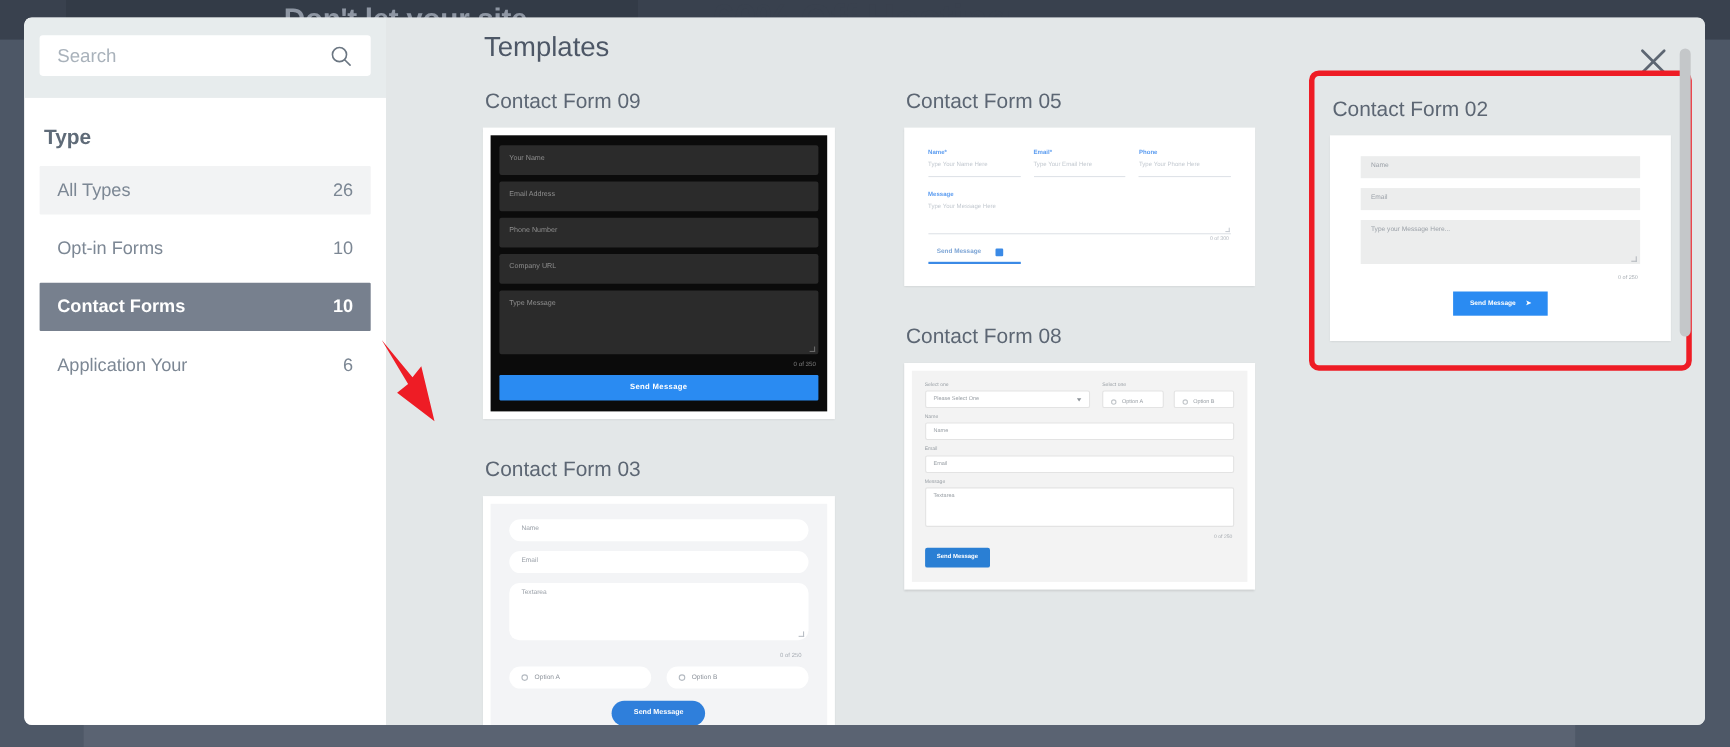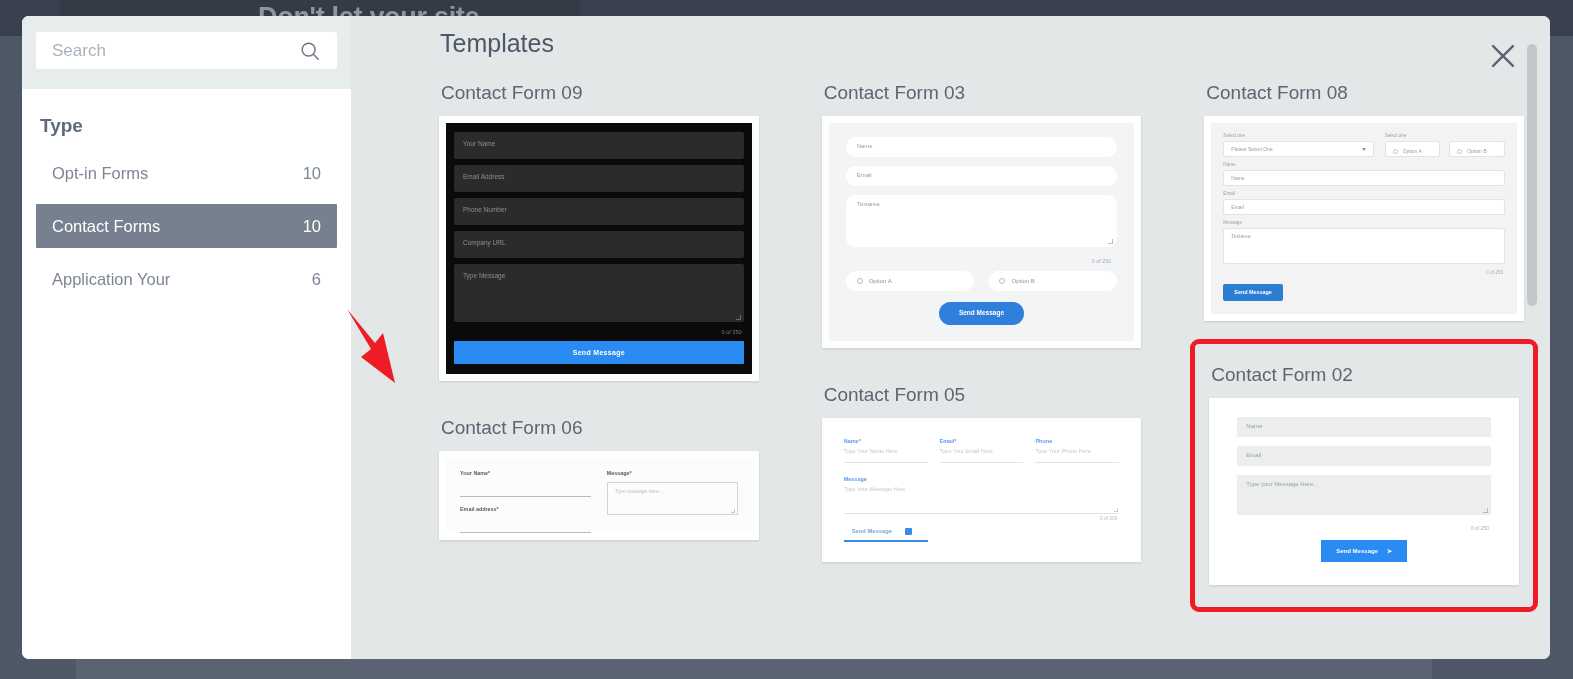--- a/index.html
+++ b/index.html
@@ -89,21 +89,21 @@
     padding: 0 16px;
     font-size: 16.5px;
     color: #7c8794;
     cursor: pointer;
     border-radius: 1px;
   }
   .facet-row.all { background: #f2f3f4; }
   .facet-row.selected {
     background: #77808e;
     color: #ffffff;
-    font-weight: normal;
+    font-weight: bold;
     justify-content: space-between;
   }
   .facet-count { font-size: 16.5px; }
 
   
   #content {
     flex: 1; position: relative;
     background: #e3e7e8;
     overflow: hidden;
   }
@@ -336,20 +336,24 @@
             <circle cx="10.5" cy="10.5" r="7"></circle>
             <line x1="15.6" y1="15.6" x2="21" y2="21" stroke-linecap="round"></line>
           </svg>
         </span>
       </div>
     </div>
 
     <nav id="facet">
       <div id="facet-title">Type</div>
 
+      <div class="facet-row all">
+        <span>All Types</span>
+        <span class="facet-count">26</span>
+      </div>
 
       <div class="facet-row">
         <span>Opt-in Forms</span>
         <span class="facet-count">10</span>
       </div>
 
       <div class="facet-row selected">
         <span>Contact Forms</span>
         <span class="facet-count">10</span>
       </div>
@@ -390,42 +394,20 @@
               <span>Type Message</span>
               <span class="grip"></span>
             </div>
             <div class="count">0 of 350</div>
             <div class="btn">Send Message</div>
           </div>
         </div>
       </div>
 
       
-      <div class="card">
-        <div class="card-title">Contact Form 06</div>
-        <div class="thumb">
-          <div class="mini f06">
-            <div class="row">
-              <div class="col">
-                <div class="lbl">Your Name*</div>
-                <div class="under"></div>
-                <div class="lbl mt">Email address*</div>
-                <div class="under"></div>
-              </div>
-              <div class="col">
-                <div class="lbl">Message*</div>
-                <div class="box">
-                  <span>Type message here...</span>
-                  <span class="grip"></span>
-                </div>
-              </div>
-            </div>
-          </div>
-        </div>
-      </div>
 
       
       <div class="card">
         <div class="card-title">Contact Form 03</div>
         <div class="thumb">
           <div class="mini f03">
             <div class="fld">Name</div>
             <div class="fld">Email</div>
             <div class="fld ta">
               <span>Textarea</span>

